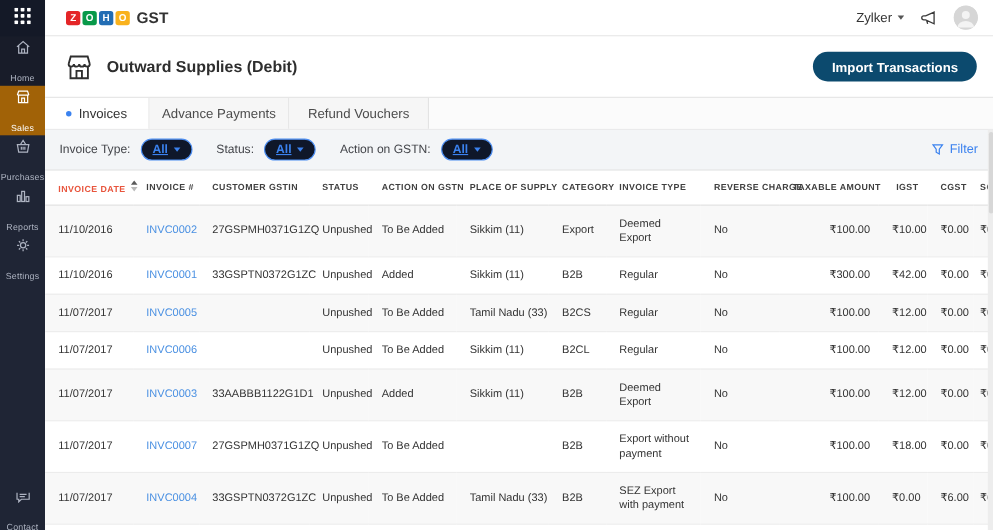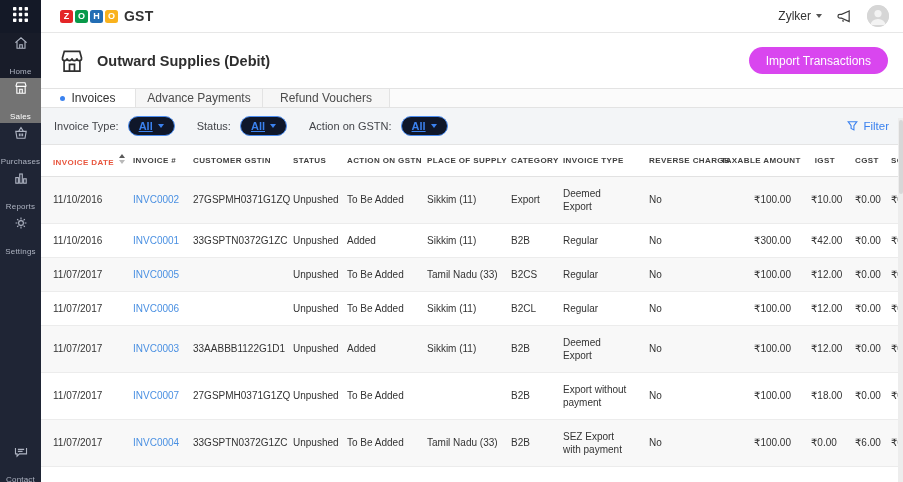--- a/index.html
+++ b/index.html
@@ -8,21 +8,21 @@
   .app { position:relative; width:903px; height:482px; display:flex; }
 
   
   .leftnav { width:41px; height:482px; background:#1f2535; display:flex; flex-direction:column; flex:0 0 41px; }
   .apps-box { height:33px; background:#141927; display:flex; align-items:center; justify-content:center; cursor:pointer; }
   .nav-item { height:45px; display:flex; flex-direction:column; align-items:center; justify-content:center; gap:16px;
     color:#aeb4c2; cursor:pointer; }
   .nav-item .nav-lb { font-size:8px; letter-spacing:.2px; }
   .nav-item svg { display:block; }
   .nav-item.first { background:rgba(0,0,0,.22); }
-  .nav-item.active { background:#737373; color:#fff; }
+  .nav-item.active { background:#a16207; color:#fff; }
   .nav-item.contact { margin-top:auto; height:34px; justify-content:flex-end; padding-bottom:0; overflow:hidden; }
   .nav-item.contact .nav-lb { margin-bottom:-2px; }
 
   
   .main { position:relative; width:862px; height:482px; background:#fff; }
 
   
   .topbar { height:33px; border-bottom:1px solid #e7e7e7; display:flex; align-items:center; padding:0 14px 0 19px; }
   .logo { display:flex; align-items:center; gap:2px; }
   .tile { width:13px; height:13px; border-radius:2.5px; color:#fff; font-size:9px; font-weight:bold;
@@ -32,25 +32,25 @@
   .top-right { margin-left:auto; display:flex; align-items:center; gap:14px; }
   .org { font-size:12px; color:#333; display:flex; align-items:center; gap:5px; cursor:pointer; }
   .zcaret { width:0; height:0; border-left:3.5px solid transparent; border-right:3.5px solid transparent; border-top:4px solid #555; }
   .announce { color:#3a3a3a; display:flex; cursor:pointer; }
   .avatar { width:22px; height:22px; border-radius:50%; overflow:hidden; background:#d6d6d6; cursor:pointer; }
 
   
   .titlebar { height:55px; display:flex; align-items:center; padding:0 15px 0 16px; }
   .shop-ic { color:#2f2f2f; margin-right:10px; display:flex; }
   .page-title { font-size:14.5px; font-weight:bold; color:#2e2e2e; }
-  .import-btn { margin-left:auto; background:#d946ef; color:#fff; border:none; border-radius:15px;
-    height:27px; padding:0 17px; font-size:12px; font-weight:normal; cursor:pointer; font-family:inherit; }
-
-  
-  .tabsbar { height:20px; display:flex; border-top:1px solid #e3e3e3; border-bottom:1px solid #e3e3e3; background:#fbfbfb; }
+  .import-btn { margin-left:auto; background:#0c4a6e; color:#fff; border:none; border-radius:15px;
+    height:27px; padding:0 17px; font-size:12px; font-weight:bold; cursor:pointer; font-family:inherit; }
+
+  
+  .tabsbar { height:30px; display:flex; border-top:1px solid #e3e3e3; border-bottom:1px solid #e3e3e3; background:#fbfbfb; }
   .tab { width:127px; display:flex; align-items:center; justify-content:center; gap:6px;
     font-size:12px; color:#4c4c4c; background:#f6f6f6; border-right:1px solid #e3e3e3; cursor:pointer; }
   .tab.active { width:95px; background:#fff; color:#333; }
   .tab .dot { width:5px; height:5px; border-radius:50%; background:#3b82ef; }
   .tab-filler { flex:1; background:#fbfbfb; }
 
   
   .filterbar { height:37px; background:#f3f5f7; border-bottom:1px solid #e4e4e4; display:flex; align-items:center; padding:0 14px 0 13px; }
   .fgroup { display:flex; align-items:center; margin-right:22px; }
   .flabel { font-size:11px; color:#43454a; margin-right:9px; }

